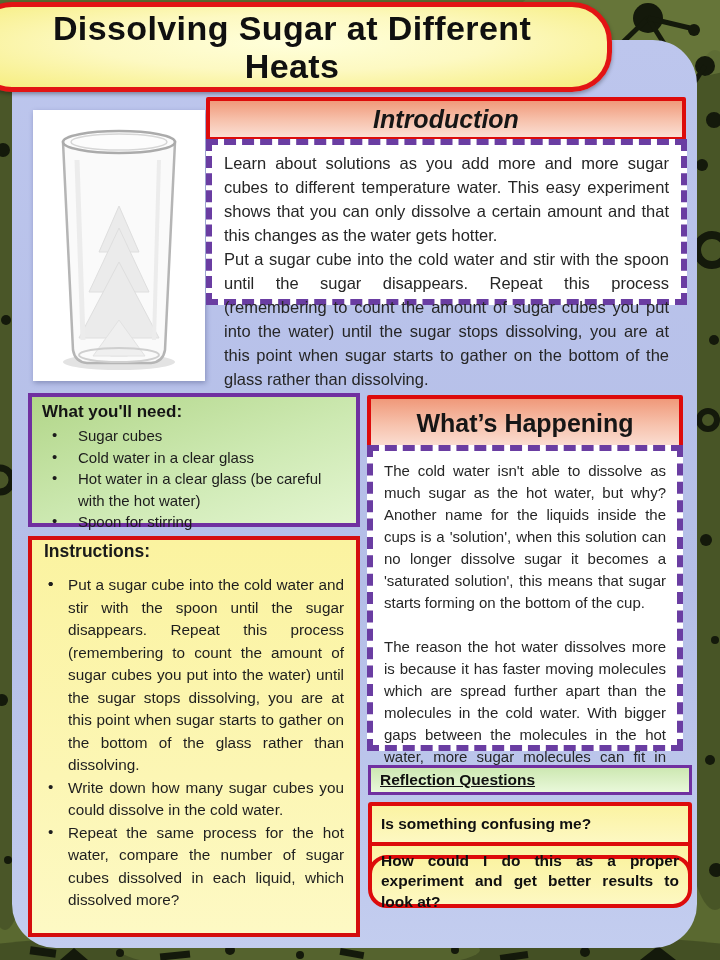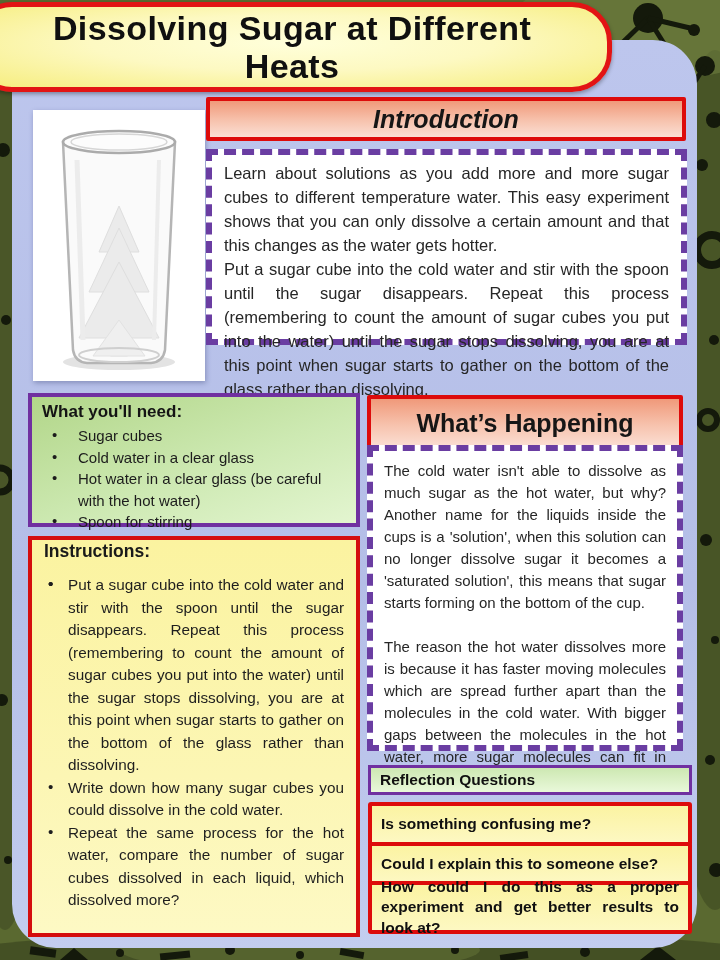--- a/index.html
+++ b/index.html
@@ -33,21 +33,21 @@
     background:linear-gradient(180deg,#f0997a 0%,#f7c3ae 55%,#fbdfd4 100%);
     display:flex;align-items:center;justify-content:center;
     font-weight:bold;color:#161616;
   }
   #intro-header{left:206px;top:97px;width:480px;height:44px;font-size:25px;font-style:italic;}
   #wh-header{left:367px;top:395px;width:316px;height:56px;font-size:25px;}
   .dashed-box{
     position:absolute;box-sizing:border-box;background:#ffffff;
     border:6px dashed #6a3da2;color:#262626;text-align:justify;
   }
-  #intro-text{left:206px;top:149px;width:481px;height:196px;
+  #intro-text{left:206px;top:139px;width:481px;height:166px;
     font-size:16.5px;line-height:24px;padding:6px 12px;}
   #wh-text{left:367px;top:445px;width:316px;height:306px;
     font-size:15px;line-height:22px;padding:9px 11px;}
   .dashed-box p{margin:0;}
   #wh-text p + p{margin-top:22px;}
   .green-box{
     position:absolute;left:28px;top:393px;width:332px;height:134px;box-sizing:border-box;
     border:4px solid #7030a0;
     background:linear-gradient(160deg,#b2d689 0%,#cde9b2 55%,#e3f5d0 100%);
     padding:5px 10px;color:#141414;
@@ -65,32 +65,32 @@
   .yellow-box h2{margin:0 0 12px 0;font-size:17.5px;font-weight:bold;}
   ul.justify{list-style:none;margin:0;padding:0;}
   ul.justify li{position:relative;padding-left:24px;font-size:15.3px;line-height:22.5px;
     text-align:justify;color:#1e1e1e;}
   ul.justify li .bullet{position:absolute;left:4px;top:-1px;}
   .reflection-bar{
     position:absolute;left:368px;top:765px;width:324px;height:30px;box-sizing:border-box;
     border:3px solid #7030a0;
     background:linear-gradient(180deg,#cde8b2 0%,#e9f8da 100%);
     display:flex;align-items:center;padding:0 9px;
-    font-weight:bold;font-size:15.5px;color:#101010;
+    font-weight:bold;font-size:15.5px;color:#101010;text-decoration:underline;
   }
   .q-box{
     position:absolute;left:368px;width:324px;box-sizing:border-box;
     border:4px solid #dd0b0b;border-radius:3px;
     background:linear-gradient(180deg,#fbf3a2 0%,#fdf8c2 100%);
     display:flex;align-items:center;padding:18px 9px;
     font-weight:bold;font-size:15.5px;color:#101010;line-height:1.32;
   }
   #q1{top:802px;height:32px;}
   #q2{top:842px;height:31px;}
-  #q3{top:881px;height:53px;text-align:justify;}
+  #q3{top:855px;height:53px;text-align:justify;border-radius:19px;}
 </style>
 </head>
 <body>
 
 <svg class="bg-svg" viewBox="0 0 720 960" xmlns="http://www.w3.org/2000/svg">
   <rect x="0" y="0" width="720" height="960" fill="#5a6930"></rect>
   <ellipse cx="715" cy="480" rx="55" ry="430" fill="#3a451f" opacity="0.55"></ellipse>
   <ellipse cx="5" cy="500" rx="45" ry="430" fill="#39441f" opacity="0.5"></ellipse>
   <ellipse cx="360" cy="958" rx="420" ry="28" fill="#333d1b" opacity="0.55"></ellipse>
   <ellipse cx="650" cy="25" rx="140" ry="55" fill="#6e7d3f" opacity="0.6"></ellipse>

